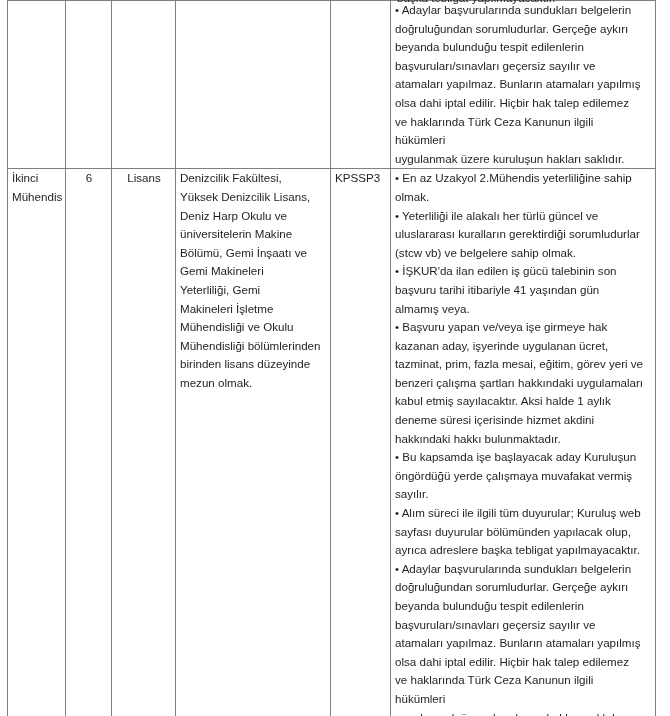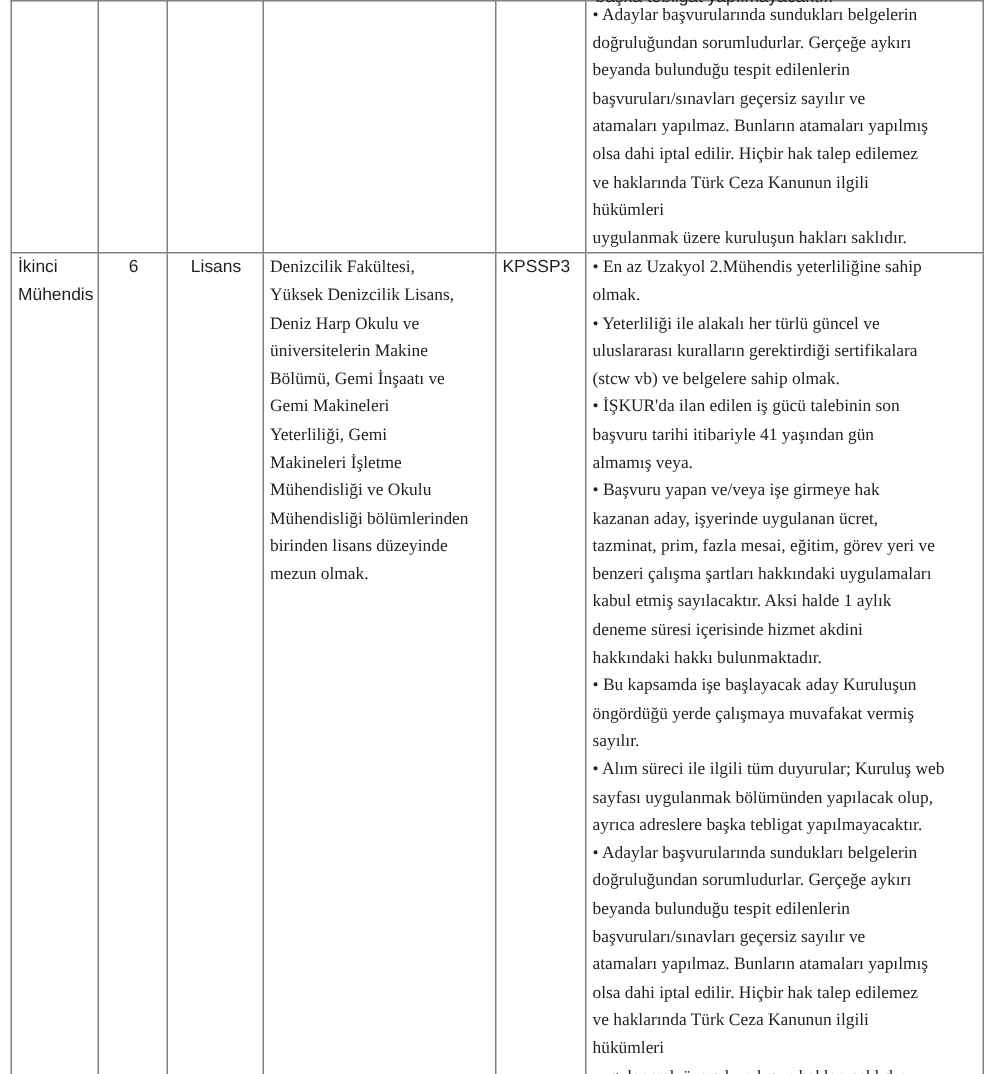--- a/index.html
+++ b/index.html
@@ -46,21 +46,20 @@
     padding: 0 3px 0 4px;
   }
   td.v-center {
     vertical-align: middle;
   }
   td.center {
     text-align: center;
   }
   .plain-line {
     white-space: normal;
-    font-family: Liberation Serif, serif;
   }
   
   .clip-row td {
     border-top: 1px solid #808080;
   }
   .topstrip {
     position: absolute;
     top: 0;
     left: 7px;
     width: 648px;
@@ -164,37 +163,37 @@
             </div>
         </td>
         <td class="v-center">
           <div class="cell-pad">KPSSP3</div>
         </td>
         <td>
           <div class="cell-pad cond-text" id="row-conditions">
               <p class="plain-line">• En az Uzakyol 2.Mühendis yeterliliğine sahip</p>
               <p class="plain-line">olmak.</p>
               <p class="plain-line">• Yeterliliği ile alakalı her türlü güncel ve</p>
-              <p class="plain-line">uluslararası kuralların gerektirdiği sertifikalara</p>
+              <p class="plain-line">uluslararası kuralların gerektirdiği sorumludurlar</p>
               <p class="plain-line">(stcw vb) ve belgelere sahip olmak.</p>
               <p class="plain-line">• İŞKUR'da ilan edilen iş gücü talebinin son</p>
               <p class="plain-line">başvuru tarihi itibariyle 41 yaşından gün</p>
               <p class="plain-line">almamış veya.</p>
               <p class="plain-line">• Başvuru yapan ve/veya işe girmeye hak</p>
               <p class="plain-line">kazanan aday, işyerinde uygulanan ücret,</p>
               <p class="plain-line">tazminat, prim, fazla mesai, eğitim, görev yeri ve</p>
               <p class="plain-line">benzeri çalışma şartları hakkındaki uygulamaları</p>
               <p class="plain-line">kabul etmiş sayılacaktır. Aksi halde 1 aylık</p>
               <p class="plain-line">deneme süresi içerisinde hizmet akdini</p>
               <p class="plain-line">hakkındaki hakkı bulunmaktadır.</p>
               <p class="plain-line">• Bu kapsamda işe başlayacak aday Kuruluşun</p>
               <p class="plain-line">öngördüğü yerde çalışmaya muvafakat vermiş</p>
               <p class="plain-line">sayılır.</p>
               <p class="plain-line">• Alım süreci ile ilgili tüm duyurular; Kuruluş web</p>
-              <p class="plain-line">sayfası uygulanmak bölümünden yapılacak olup,</p>
+              <p class="plain-line">sayfası duyurular bölümünden yapılacak olup,</p>
               <p class="plain-line">ayrıca adreslere başka tebligat yapılmayacaktır.</p>
               <p class="plain-line">• Adaylar başvurularında sundukları belgelerin</p>
               <p class="plain-line">doğruluğundan sorumludurlar. Gerçeğe aykırı</p>
               <p class="plain-line">beyanda bulunduğu tespit edilenlerin</p>
               <p class="plain-line">başvuruları/sınavları geçersiz sayılır ve</p>
               <p class="plain-line">atamaları yapılmaz. Bunların atamaları yapılmış</p>
               <p class="plain-line">olsa dahi iptal edilir. Hiçbir hak talep edilemez</p>
               <p class="plain-line">ve haklarında Türk Ceza Kanunun ilgili</p>
               <p class="plain-line">hükümleri</p>
               <p class="plain-line">uygulanmak üzere kuruluşun hakları saklıdır.</p>

